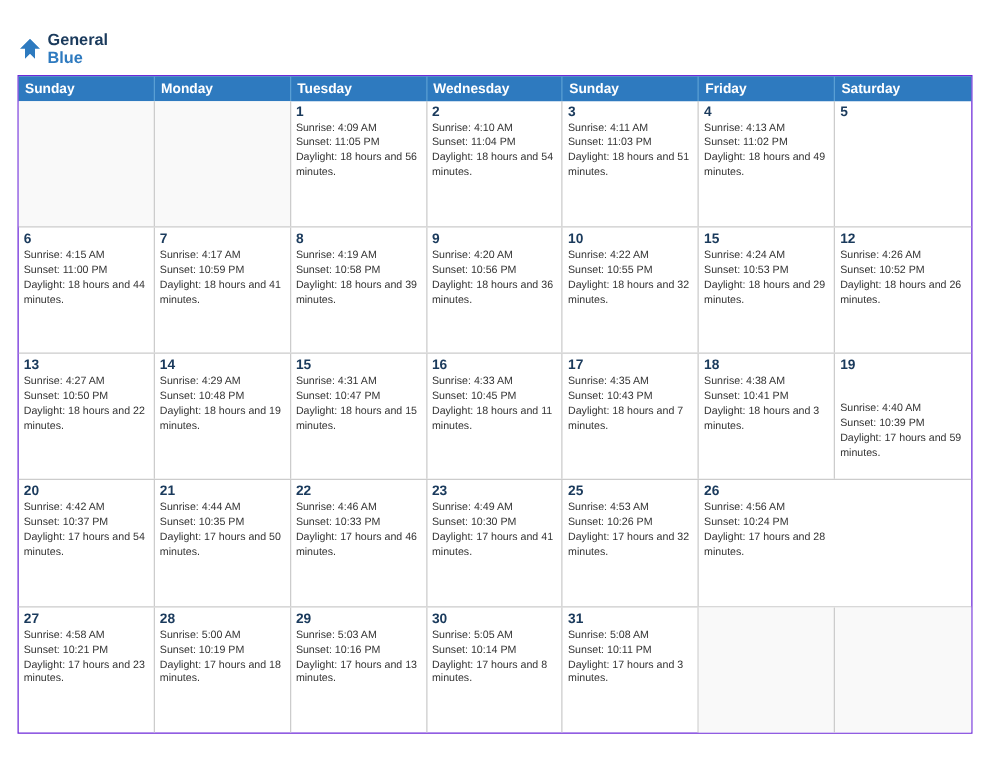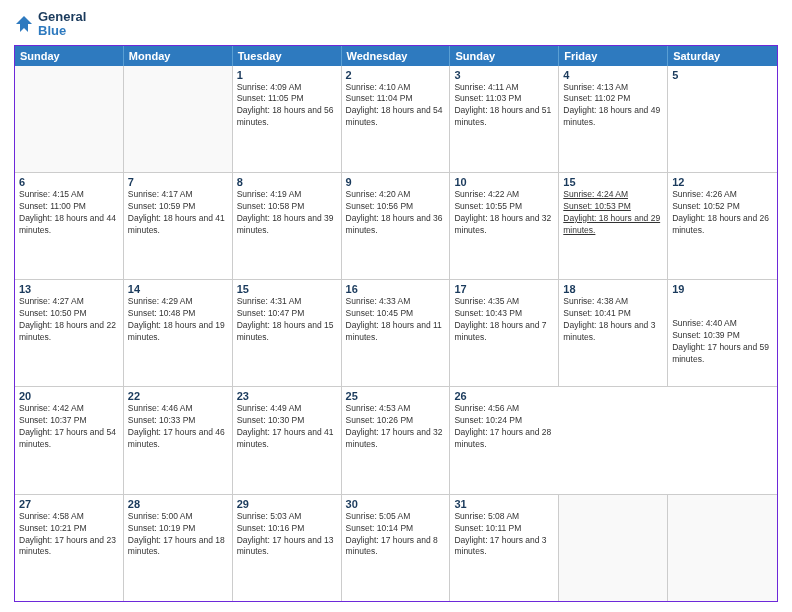--- a/index.html
+++ b/index.html
@@ -6,21 +6,21 @@
     body {
       width: 792px;
       height: 612px;
       font-family: Arial, sans-serif;
       background: #fff;
       overflow: hidden;
     }
     .page {
       width: 792px;
       height: 612px;
-      padding: 10px 14px;
+      padding: 25px 14px;
       display: flex;
       flex-direction: column;
     }
     .header {
       display: flex;
       justify-content: space-between;
       align-items: flex-start;
       margin-bottom: 6px;
     }
     .logo {
@@ -183,21 +183,21 @@
 Daylight: 18 hours and 36 minutes.</div>
           </div>
           <div class="cal-cell">
             <div class="day-num">10</div>
             <div class="day-info" style="white-space: pre-line;">Sunrise: 4:22 AM
 Sunset: 10:55 PM
 Daylight: 18 hours and 32 minutes.</div>
           </div>
           <div class="cal-cell">
             <div class="day-num">15</div>
-            <div class="day-info" style="white-space: pre-line; text-decoration: underline;">Sunrise: 4:24 AM
+            <div class="day-info" style="white-space: pre-line;">Sunrise: 4:24 AM
 Sunset: 10:53 PM
 Daylight: 18 hours and 29 minutes.</div>
           </div>
           <div class="cal-cell">
             <div class="day-num">12</div>
             <div class="day-info" style="white-space: pre-line;">Sunrise: 4:26 AM
 Sunset: 10:52 PM
 Daylight: 18 hours and 26 minutes.</div>
           </div>
         </div>
@@ -244,20 +244,26 @@
 Sunset: 10:39 PM
 Daylight: 17 hours and 59 minutes.</div>
           </div>
         </div>
         <div class="cal-row">
           <div class="cal-cell">
             <div class="day-num">20</div>
             <div class="day-info" style="white-space: pre-line;">Sunrise: 4:42 AM
 Sunset: 10:37 PM
 Daylight: 17 hours and 54 minutes.</div>
+          </div>
+          <div class="cal-cell">
+            <div class="day-num">21</div>
+            <div class="day-info" style="white-space: pre-line;">Sunrise: 4:44 AM
+Sunset: 10:35 PM
+Daylight: 17 hours and 50 minutes.</div>
           </div>
           <div class="cal-cell">
             <div class="day-num">22</div>
             <div class="day-info" style="white-space: pre-line;">Sunrise: 4:46 AM
 Sunset: 10:33 PM
 Daylight: 17 hours and 46 minutes.</div>
           </div>
           <div class="cal-cell">
             <div class="day-num">23</div>
             <div class="day-info" style="white-space: pre-line;">Sunrise: 4:49 AM

